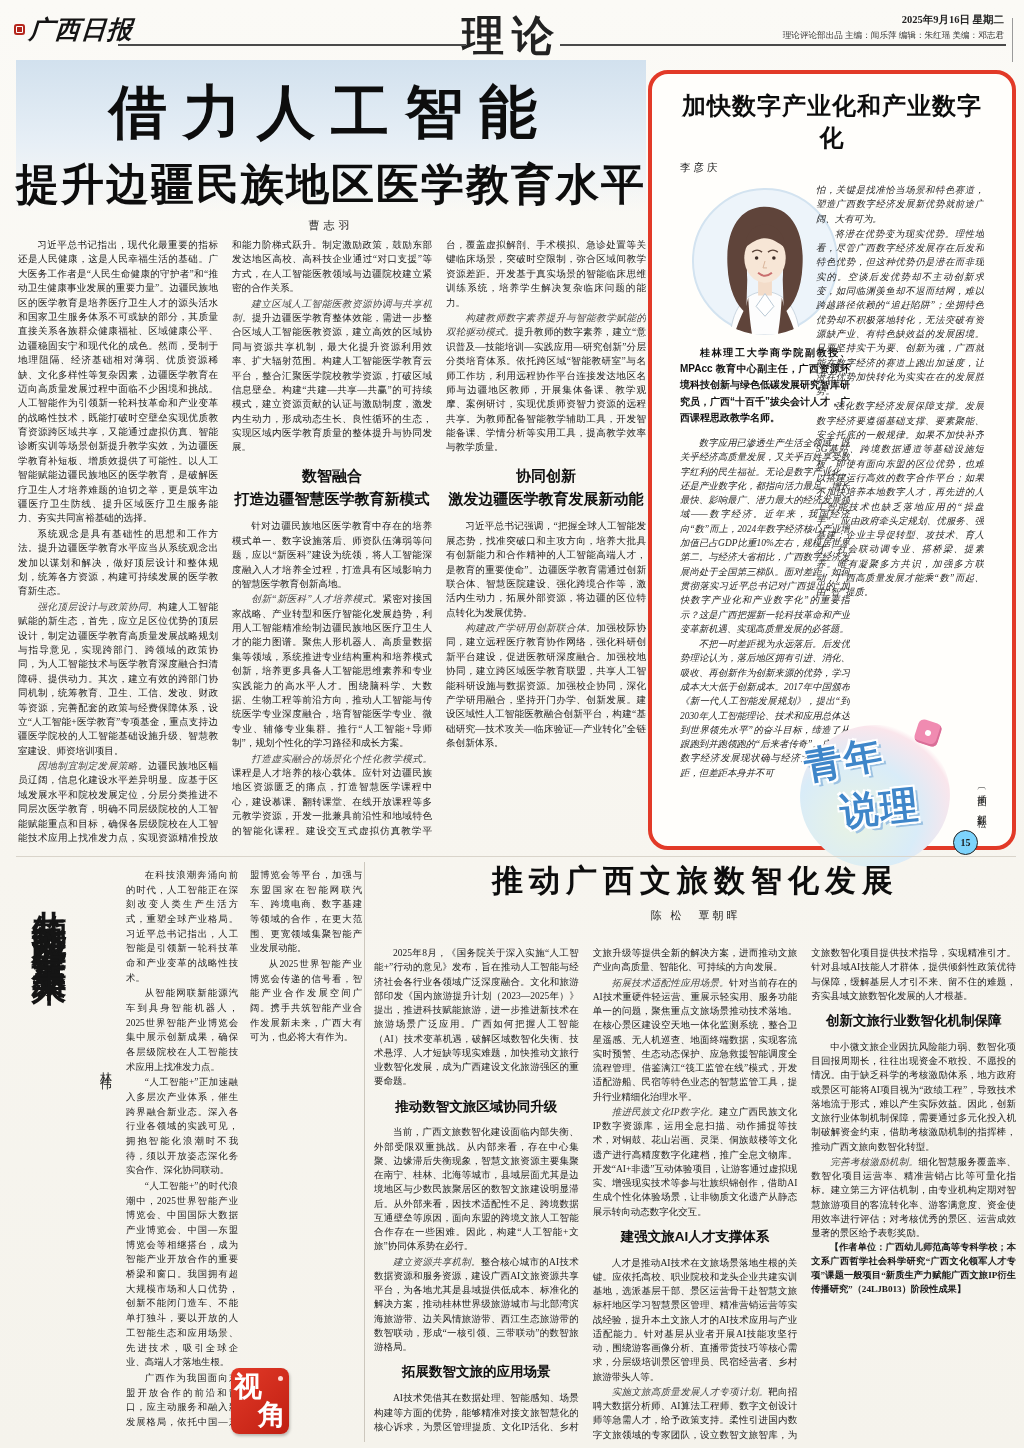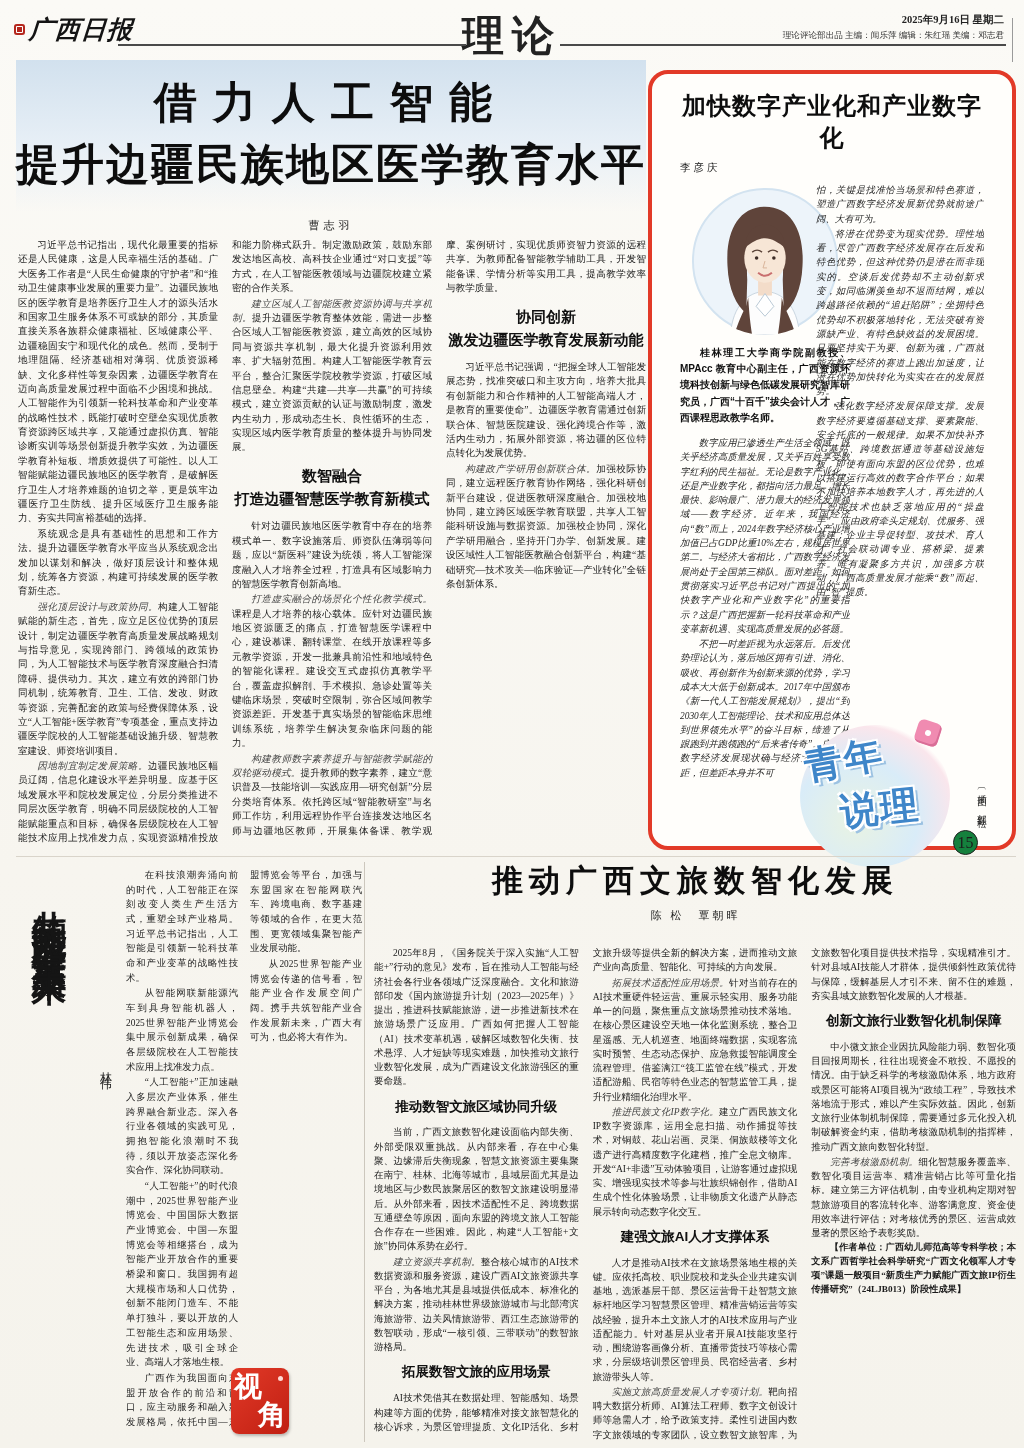--- a/index.html
+++ b/index.html
@@ -23,21 +23,21 @@
   .rule-left{left:118px;width:348px}
   .rule-right{left:560px;width:446px}
   .header-meta{position:absolute;right:20px;top:12px;text-align:right;line-height:1.6}
   .meta-date{font-size:10.5px;font-weight:700;color:#222}
   .meta-staff{font-size:8.6px;color:#333}
   .header-tick{position:absolute;left:1012px;top:18px;width:1px;height:44px;background:#9a9a9a}
   
   .headline-sky{position:absolute;left:16px;top:60px;width:630px;height:152px;
         background:linear-gradient(180deg,#d2e1ee 0%,#e7eff6 55%,rgba(255,255,255,0) 100%)}
   .m-title1{margin-top:14px;text-align:center;font-family:"Liberation Sans",sans-serif;font-weight:900;
-        font-size:43px;letter-spacing:16px;color:#0d0d0d}
+        font-size:58px;letter-spacing:16px;color:#0d0d0d}
   .m-title2{margin-top:4px;text-align:center;font-family:"Liberation Sans",sans-serif;font-weight:900;
         font-size:43px;letter-spacing:2px;color:#0d0d0d}
   .m-byline{position:absolute;left:16px;top:218px;width:630px;text-align:center;font-size:11px;color:#222;letter-spacing:4px}
   .main-article-text{position:absolute;left:18px;top:238px;width:628px;height:610px;
         column-count:3;column-gap:14px;column-fill:auto;overflow:hidden;
         font-size:9.6px;line-height:1.5;color:#1b1b1b}
   
   .red-box{position:absolute;left:648px;top:70px;width:368px;height:780px;background:#fffefb;
         border:4px solid #e23a28;border-radius:20px;padding:10px 28px}
   .rb-title{margin-top:6px;text-align:center;font-family:"Liberation Sans",sans-serif;font-weight:900;
@@ -57,22 +57,22 @@
   .yb-bg{position:absolute;inset:4px;border-radius:50%;transform:rotate(-8deg);
         background:radial-gradient(ellipse at 35% 65%,#e9f3e2 0%,#d9ecf8 45%,#fae6ec 72%,rgba(255,255,255,0) 76%)}
   .yb-w{position:absolute;font-family:"Liberation Sans",sans-serif;font-weight:900;color:#3f86c9;
         text-shadow:2px 2px 0 #fff,-2px -2px 0 #fff,2px -2px 0 #fff,-2px 2px 0 #fff,4px 4px 0 #9cc2e2}
   .yb-line1{left:8px;top:14px;font-size:38px;transform:rotate(-10deg);letter-spacing:2px}
   .yb-line2{left:44px;top:62px;font-size:38px;transform:rotate(-6deg);letter-spacing:2px;color:#3f86c9}
   .yb-dice{position:absolute;right:14px;top:0;width:24px;height:24px;background:#f08bb1;border-radius:6px;
         transform:rotate(18deg);box-shadow:inset -2px -2px 0 #d96e97}
   .yb-dot{position:absolute;left:9px;top:9px;width:6px;height:6px;border-radius:50%;background:#fff}
   .circle15{position:absolute;right:6px;bottom:18px;width:25px;height:25px;border:1.6px solid #222;border-radius:50%;
-        background:#15803d;display:flex;align-items:center;justify-content:center;
-        font-size:16px;font-weight:400;font-family:"Liberation Serif",serif}
+        background:#7dd3fc;display:flex;align-items:center;justify-content:center;
+        font-size:10px;font-weight:700;font-family:"Liberation Serif",serif}
   .ill-credit{position:absolute;right:-4px;bottom:56px;writing-mode:vertical-rl;font-size:9.5px;
         letter-spacing:3px;color:#222}
   
   .hdivider{position:absolute;left:16px;top:856px;width:1000px;height:1px;background:#d9d4ca}
   .vdivider{position:absolute;left:364px;top:862px;width:1px;height:580px;background:#ccc7bd}
   
   .vert-title{position:absolute;left:24px;top:882px;height:500px;writing-mode:vertical-rl;
         font-family:"Liberation Serif",serif;font-weight:900;font-size:35px;letter-spacing:5px;color:#151515}
   .vert-author{position:absolute;left:97px;top:1062px;writing-mode:vertical-rl;font-size:12px;letter-spacing:6px;color:#222}
   .left-article-text{position:absolute;left:126px;top:868px;width:236px;height:572px;
@@ -118,20 +118,21 @@
     <p>习近平总书记指出，现代化最重要的指标还是人民健康，这是人民幸福生活的基础。广大医务工作者是“人民生命健康的守护者”和“推动卫生健康事业发展的重要力量”。边疆民族地区的医学教育是培养医疗卫生人才的源头活水和国家卫生服务体系不可或缺的部分，其质量直接关系各族群众健康福祉、区域健康公平、边疆稳固安宁和现代化的成色。然而，受制于地理阻隔、经济基础相对薄弱、优质资源稀缺、文化多样性等复杂因素，边疆医学教育在迈向高质量发展过程中面临不少困境和挑战。人工智能作为引领新一轮科技革命和产业变革的战略性技术，既能打破时空壁垒实现优质教育资源跨区域共享，又能通过虚拟仿真、智能诊断实训等场景创新提升教学实效，为边疆医学教育补短板、增质效提供了可能性。以人工智能赋能边疆民族地区的医学教育，是破解医疗卫生人才培养难题的迫切之举，更是筑牢边疆医疗卫生防线、提升区域医疗卫生服务能力、夯实共同富裕基础的选择。</p>
     <p>系统观念是具有基础性的思想和工作方法。提升边疆医学教育水平应当从系统观念出发加以谋划和解决，做好顶层设计和整体规划，统筹各方资源，构建可持续发展的医学教育新生态。</p>
     <p><span class="lead">强化顶层设计与政策协同。</span>构建人工智能赋能的新生态，首先，应立足区位优势的顶层设计，制定边疆医学教育高质量发展战略规划与指导意见，实现跨部门、跨领域的政策协同，为人工智能技术与医学教育深度融合扫清障碍、提供动力。其次，建立有效的跨部门协同机制，统筹教育、卫生、工信、发改、财政等资源，完善配套的政策与经费保障体系，设立“人工智能+医学教育”专项基金，重点支持边疆医学院校的人工智能基础设施升级、智慧教室建设、师资培训项目。</p>
     <p><span class="lead">因地制宜制定发展策略。</span>边疆民族地区幅员辽阔，信息化建设水平差异明显。应基于区域发展水平和院校发展定位，分层分类推进不同层次医学教育，明确不同层级院校的人工智能赋能重点和目标，确保各层级院校在人工智能技术应用上找准发力点，实现资源精准投放和能力阶梯式跃升。制定激励政策，鼓励东部发达地区高校、高科技企业通过“对口支援”等方式，在人工智能医教领域与边疆院校建立紧密的合作关系。</p>
     <p><span class="lead">建立区域人工智能医教资源协调与共享机制。</span>提升边疆医学教育整体效能，需进一步整合区域人工智能医教资源，建立高效的区域协同与资源共享机制，最大化提升资源利用效率、扩大辐射范围。构建人工智能医学教育云平台，整合汇聚医学院校教学资源，打破区域信息壁垒。构建“共建—共享—共赢”的可持续模式，建立资源贡献的认证与激励制度，激发内生动力，形成动态生长、良性循环的生态，实现区域内医学教育质量的整体提升与协同发展。</p>
     <div class="col-subhead">
       <div>数智融合</div>
       <div>打造边疆智慧医学教育新模式</div>
     </div>
     <p>针对边疆民族地区医学教育中存在的培养模式单一、数字设施落后、师资队伍薄弱等问题，应以“新医科”建设为统领，将人工智能深度融入人才培养全过程，打造具有区域影响力的智慧医学教育创新高地。</p>
+    <p><span class="lead">创新“新医科”人才培养模式。</span>紧密对接国家战略、产业转型和医疗智能化发展趋势，利用人工智能精准绘制边疆民族地区医疗卫生人才的能力图谱。聚焦人形机器人、高质量数据集等领域，系统推进专业结构重构和培养模式创新，培养更多具备人工智能思维素养和专业实践能力的高水平人才。围绕脑科学、大数据、生物工程等前沿方向，推动人工智能与传统医学专业深度融合，培育智能医学专业、微专业、辅修专业集群。推行“人工智能+导师制”，规划个性化的学习路径和成长方案。</p>
     <p><span class="lead">打造虚实融合的场景化个性化教学模式。</span>课程是人才培养的核心载体。应针对边疆民族地区资源匮乏的痛点，打造智慧医学课程中心，建设慕课、翻转课堂、在线开放课程等多元教学资源，开发一批兼具前沿性和地域特色的智能化课程。建设交互式虚拟仿真教学平台，覆盖虚拟解剖、手术模拟、急诊处置等关键临床场景，突破时空限制，弥合区域间教学资源差距。开发基于真实场景的智能临床思维训练系统，培养学生解决复杂临床问题的能力。</p>
     <p><span class="lead">构建教师数字素养提升与智能教学赋能的双轮驱动模式。</span>提升教师的数字素养，建立“意识普及—技能培训—实践应用—研究创新”分层分类培育体系。依托跨区域“智能教研室”与名师工作坊，利用远程协作平台连接发达地区名师与边疆地区教师，开展集体备课、教学观摩、案例研讨，实现优质师资智力资源的远程共享。为教师配备智能教学辅助工具，开发智能备课、学情分析等实用工具，提高教学效率与教学质量。</p>
     <div class="col-subhead">
       <div>协同创新</div>
       <div>激发边疆医学教育发展新动能</div>
     </div>
     <p>习近平总书记强调，“把握全球人工智能发展态势，找准突破口和主攻方向，培养大批具有创新能力和合作精神的人工智能高端人才，是教育的重要使命”。边疆医学教育需通过创新联合体、智慧医院建设、强化跨境合作等，激活内生动力，拓展外部资源，将边疆的区位特点转化为发展优势。</p>
     <p><span class="lead">构建政产学研用创新联合体。</span>加强校际协同，建立远程医疗教育协作网络，强化科研创新平台建设，促进医教研深度融合。加强校地协同，建立跨区域医学教育联盟，共享人工智能科研设施与数据资源。加强校企协同，深化产学研用融合，坚持开门办学、创新发展。建设区域性人工智能医教融合创新平台，构建“基础研究—技术攻关—临床验证—产业转化”全链条创新体系。</p>
   </div>
 

